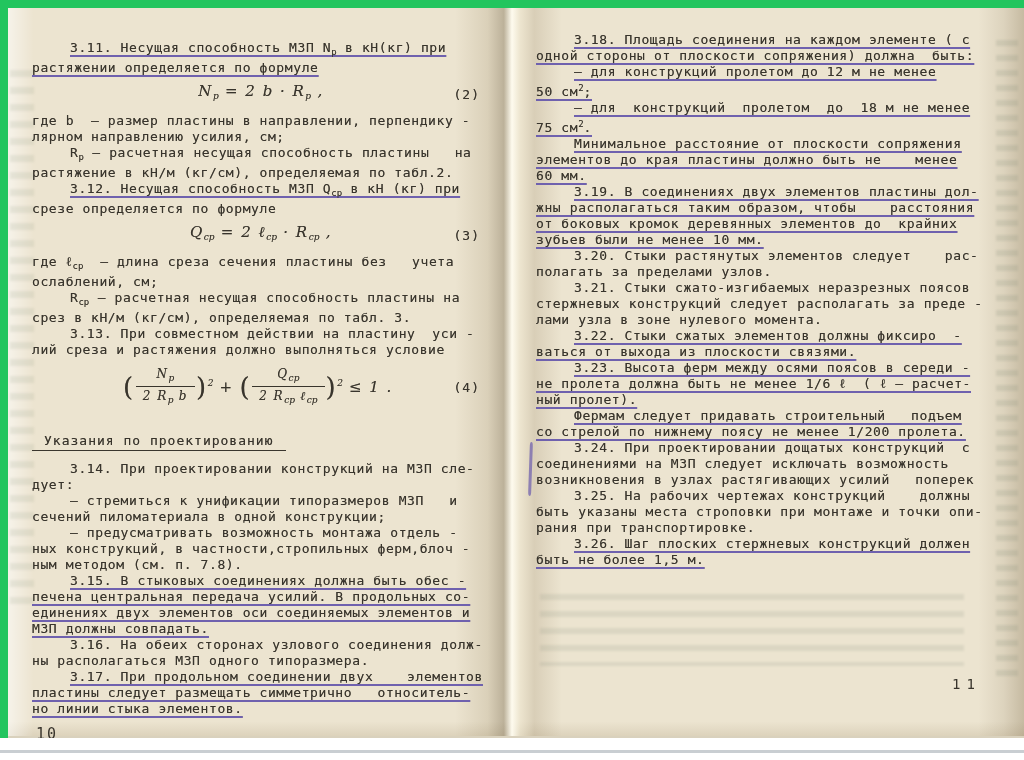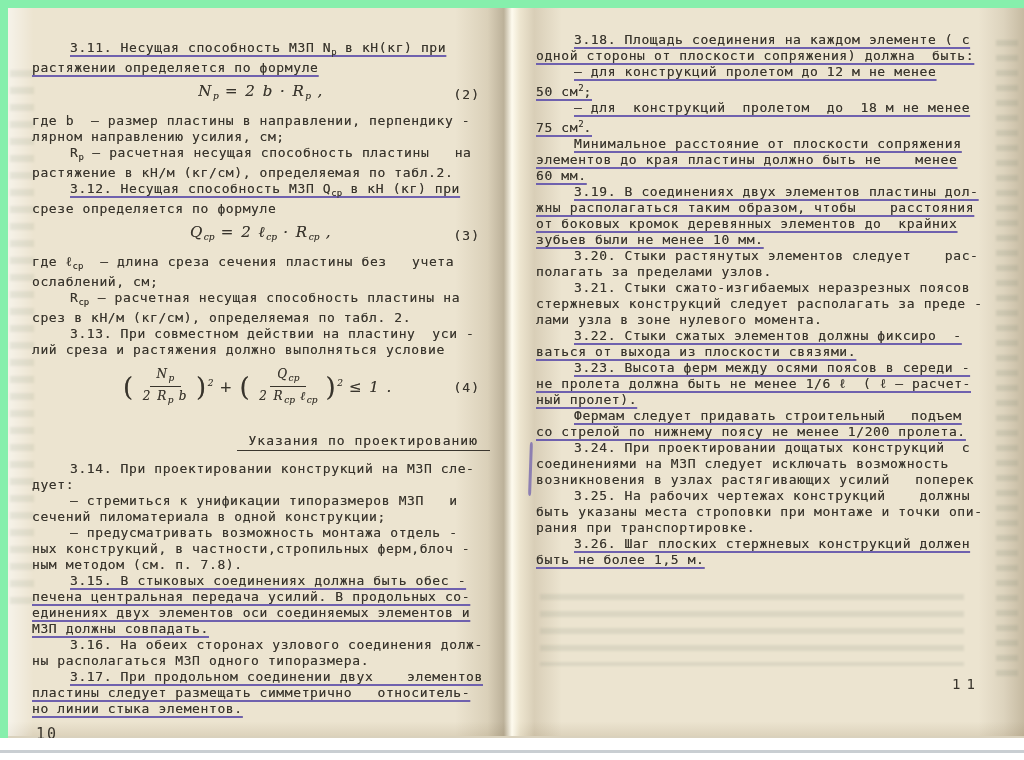--- a/index.html
+++ b/index.html
@@ -1,18 +1,18 @@
 <!DOCTYPE html>
 <html><head>
 <meta charset="utf-8">
 <style>
   html,body{margin:0;padding:0;}
   body{width:1024px;height:760px;position:relative;background:#ffffff;overflow:hidden;
        font-family:"DejaVu Sans Mono", monospace;}
-  .photo{position:absolute;inset:0;background:#86efac;}
+  .photo{position:absolute;inset:0;background:#22c55e;}
   .paper{position:absolute;left:8px;right:0;top:8px;bottom:22px;
     background:
       linear-gradient(90deg, rgba(255,255,255,.55), rgba(255,255,255,0) 2.5%),
       linear-gradient(90deg, transparent 0, transparent 44%,
         rgba(125,105,65,.16) 47.2%, rgba(95,78,48,.34) 48.8%,
         rgba(255,252,240,.95) 49.6%, rgba(238,230,206,.45) 50.4%,
         rgba(140,120,85,.20) 51.8%, transparent 54.5%),
       linear-gradient(270deg, rgba(110,90,55,.30), rgba(110,90,55,.12) 2%, transparent 4.5%),
       linear-gradient(0deg, rgba(150,130,95,.18), transparent 2%),
       #ece4d0;
@@ -25,26 +25,26 @@
   .bl.ind{padding-left:38px;}
   .u{text-decoration:underline;text-decoration-color:#6f61ae;text-decoration-thickness:1.6px;
      text-underline-offset:3px;text-decoration-skip-ink:none;}
   sub{font-size:9px;vertical-align:-3px;letter-spacing:0;}
   sup{font-size:9px;vertical-align:5px;letter-spacing:0;}
   .formula{position:relative;text-align:center;padding:7px 0 9px;white-space:normal;}
   .formula .feq{font-family:"DejaVu Serif", serif;font-style:italic;font-size:15px;letter-spacing:1.5px;}
   .formula .fnum{position:absolute;right:10px;top:50%;transform:translateY(-50%);
      font-family:"DejaVu Sans Mono", monospace;font-style:normal;font-size:13px;letter-spacing:1px;}
   .cond{padding:9px 0 10px;}
-  .frac{display:inline-flex;flex-direction:column;align-items:center;vertical-align:middle;margin:0 1px;}
+  .frac{display:inline-flex;flex-direction:column;vertical-align:middle;margin:0 1px;}
   .frac .fnu{display:block;border-bottom:1.4px solid #38342c;padding:0 7px 1px;font-size:12px;line-height:14px;}
   .frac .fde{display:block;padding:2px 7px 0;font-size:12px;line-height:14px;}
   .paren{font-size:26px;font-weight:400;vertical-align:middle;font-style:normal;}
   .op{margin:0 6px;vertical-align:middle;}
-  .heading{text-align:right;padding:10px 0 8px;}
+  .heading{text-align:left;padding:10px 0 8px;}
   .heading .hu{border-bottom:1.6px solid #3a362e;padding:0 12px 2px;letter-spacing:1px;}
   .pagenum{position:absolute;color:#38342c;font-size:15px;}
   .pagenum.left-num{left:36px;top:725px;letter-spacing:2px;}
   .pagenum.right-num{left:952px;top:676px;letter-spacing:6px;font-size:14px;}
   .pen-mark{position:absolute;left:529px;top:442px;width:3px;height:54px;background:#7263ad;
      opacity:.75;border-radius:50%/8%;transform:rotate(2deg);}
   .bleed{position:absolute;pointer-events:none;}
   .bleed-left{left:10px;top:70px;width:24px;height:540px;
      background:repeating-linear-gradient(180deg, rgba(120,132,112,.12) 0 7px, transparent 7px 17px);
      filter:blur(1px);}
@@ -74,21 +74,21 @@
       <div class="bl"><span>где b  – размер пластины в направлении, перпендику -</span></div>
       <div class="bl"><span>лярном направлению усилия, см;</span></div>
       <div class="bl ind"><span>R<sub>р</sub> – расчетная несущая способность пластины   на</span></div>
       <div class="bl"><span>растяжение в кН/м (кг/см), определяемая по табл.2.</span></div>
       <div class="bl ind"><span class="u">3.12. Несущая способность МЗП Q<sub>ср</sub> в кН (кг) при</span></div>
       <div class="bl"><span>срезе определяется по формуле</span></div>
       <div class="bl formula"><span class="feq">Q<sub>ср</sub> = 2 ℓ<sub>ср</sub> · R<sub>ср</sub> ,</span><span class="fnum">(3)</span></div>
       <div class="bl"><span>где ℓ<sub>ср</sub>  – длина среза сечения пластины без   учета</span></div>
       <div class="bl"><span>ослаблений, см;</span></div>
       <div class="bl ind"><span>R<sub>ср</sub> – расчетная несущая способность пластины на</span></div>
-      <div class="bl"><span>срез в кН/м (кг/см), определяемая по табл. 2.</span></div>
+      <div class="bl"><span>срез в кН/м (кг/см), определяемая по табл. 3.</span></div>
       <div class="bl ind"><span>3.13. При совместном действии на пластину  уси -</span></div>
       <div class="bl"><span>лий среза и растяжения должно выполняться условие</span></div>
       <div class="bl formula cond"><span class="feq"><span class="paren">(</span><span class="frac">
             <span class="fnu">N<sub>р</sub></span>
             <span class="fde">2 R<sub>р</sub> b</span>
           </span><span class="paren">)</span><sup>2</sup><span class="op">+</span><span class="paren">(</span><span class="frac">
             <span class="fnu">Q<sub>ср</sub></span>
             <span class="fde">2 R<sub>ср</sub> ℓ<sub>ср</sub></span>
           </span><span class="paren">)</span><sup>2</sup><span class="op">≤ 1 .</span></span><span class="fnum">(4)</span></div>
       <div class="bl" style="height: 6px;"></div>

